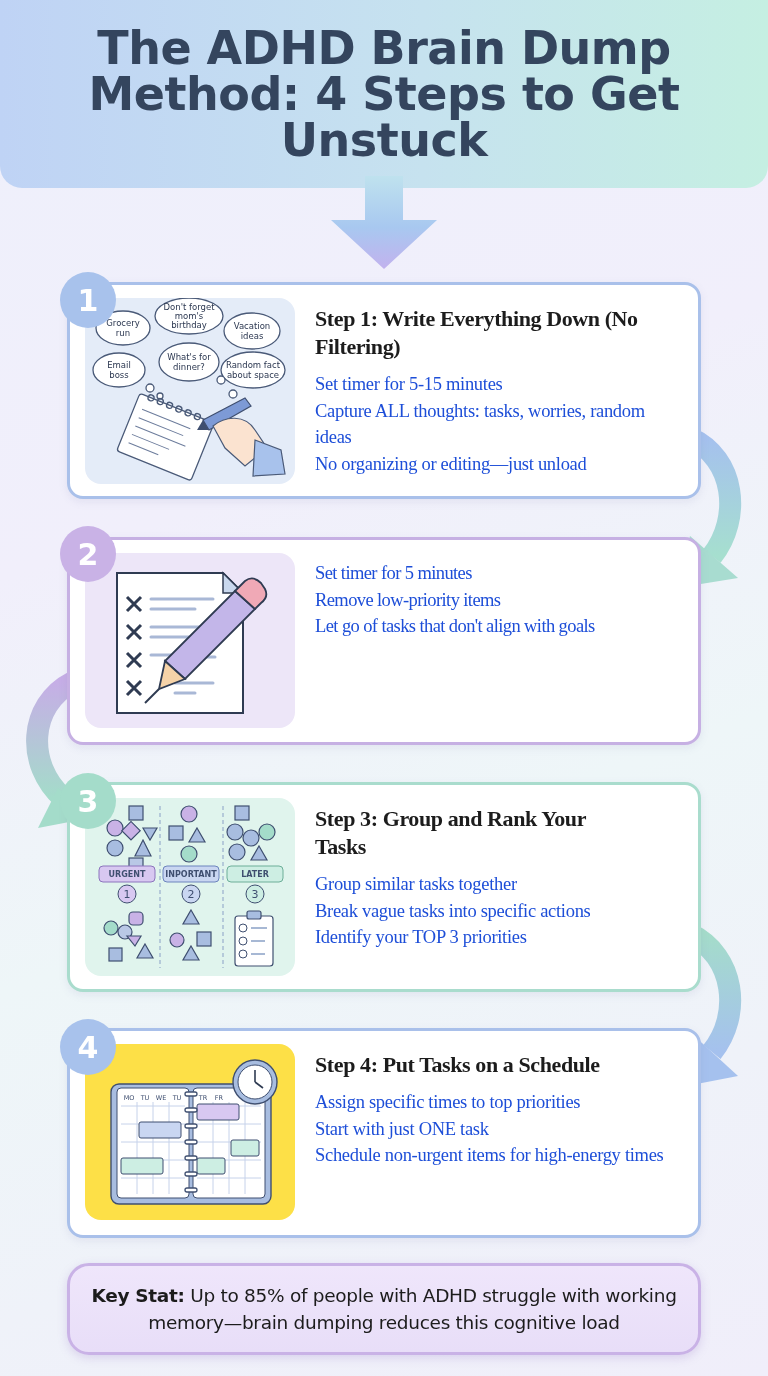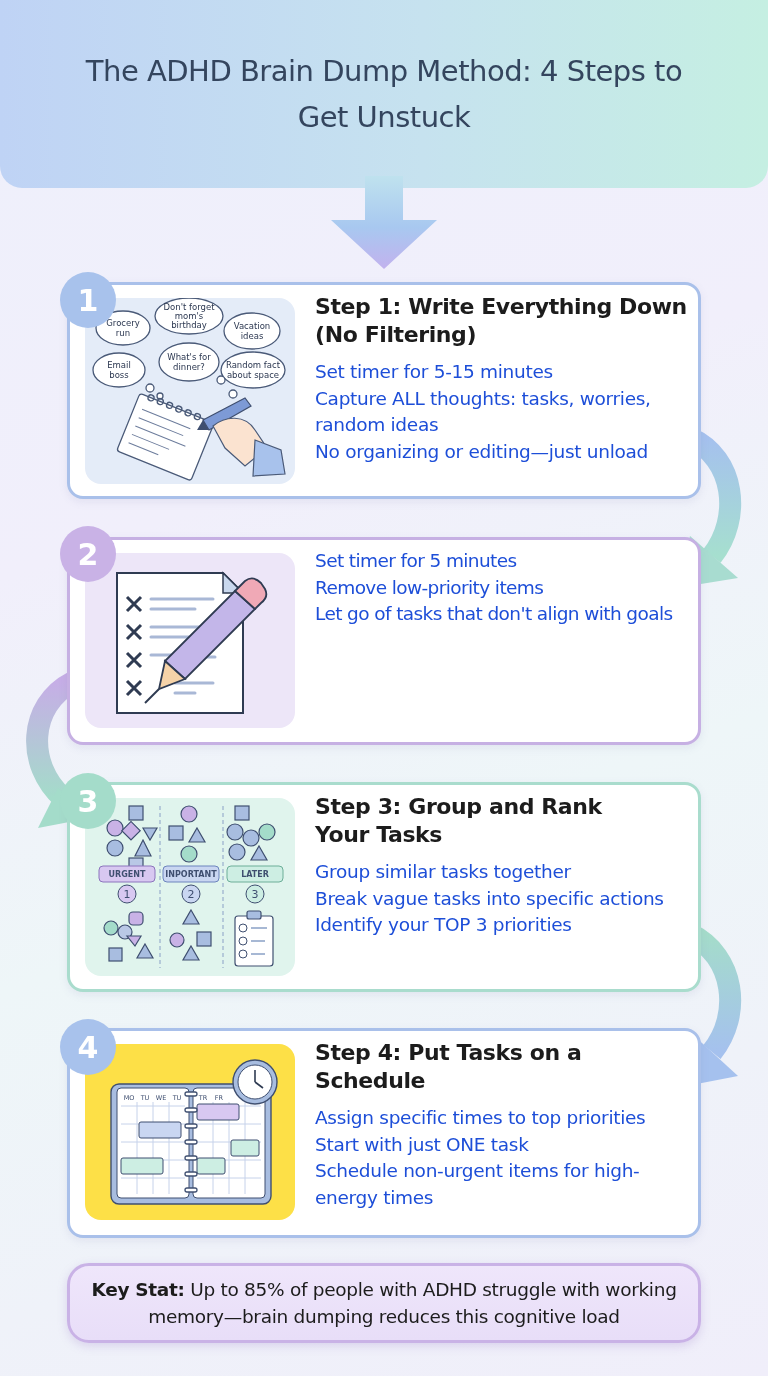--- a/index.html
+++ b/index.html
@@ -11,21 +11,21 @@
     color: #1a1a1a;
   }
   .header {
     position: absolute; left: 0; top: 0; width: 768px; height: 188px;
     border-radius: 0 0 22px 22px;
     background: linear-gradient(90deg, #bfd3f5 0%, #c6e2ef 55%, #c5efe2 100%);
     display: flex; align-items: center; justify-content: center; text-align: center;
   }
   .header h1 {
     font-family: "DejaVu Sans", sans-serif;
-    font-size: 29px; line-height: 46px; font-weight: normal;
+    font-size: 46px; line-height: 46px; font-weight: bold;
     color: #34455e; letter-spacing: -0.5px; width: 640px;
   }
   .down-arrow { position: absolute; left: 330px; top: 176px; width: 108px; height: 94px; }
 
   .card {
     position: absolute; left: 67px; width: 634px;
     background: #ffffff; border-radius: 16px; border: 3px solid;
     box-shadow: 0 3px 8px rgba(120,120,170,0.12);
   }
   .card.c1 { top: 282px; height: 217px; border-color: #a9c0ea; }
@@ -36,41 +36,41 @@
   .illus {
     position: absolute; left: 15px; top: 13px; width: 210px; height: 185px;
     border-radius: 16px; overflow: hidden;
   }
   .c1 .illus { background: #e4ecf8; height: 186px; }
   .c2 .illus { background: #ede6f8; height: 175px; }
   .c3 .illus { background: #e0f4ed; height: 178px; }
   .c4 .illus { background: #fde047; height: 176px; }
   .illus svg { width: 100%; height: 100%; display: block; }
 
-  .text { position: absolute; left: 245px; top: 8px; right: 0px; }
+  .text { position: absolute; left: 245px; top: 20px; right: 0px; font-family: Liberation Serif, serif; }
   .step-title {
     font-size: 22px; line-height: 28px; font-weight: bold; color: #1c1c1c;
     letter-spacing: -0.4px; margin-bottom: 10px; width: 380px;
   }
   .bullet { font-size: 18.5px; line-height: 26.5px; color: #1d4ed8; letter-spacing: -0.3px; }
   .c2 .bullet { letter-spacing: -0.6px; white-space: nowrap; }
 
   .badge {
     position: absolute; width: 56px; height: 56px; border-radius: 50%;
     color: #fff; font-size: 30px; font-weight: bold; display: flex; align-items: center; justify-content: center;
   }
   .badge.b1 { left: 60px; top: 272px; background: #a8c2ec; }
   .badge.b2 { left: 60px; top: 526px; background: #c9b2e6; }
   .badge.b3 { left: 60px; top: 773px; background: #a4dcca; }
   .badge.b4 { left: 60px; top: 1019px; background: #a8c2ec; }
 
   .curve { position: absolute; }
 
   .stat {
-    position: absolute; left: 67px; top: 1263px; width: 634px; height: 80px;
+    position: absolute; left: 67px; top: 1263px; width: 634px; height: 92px;
     border-radius: 22px; border: 3px solid #c9b2e6;
     background: linear-gradient(180deg, #efe6fb, #e8def8);
     box-shadow: 0 3px 10px rgba(150,120,200,0.25);
     display: flex; align-items: center; justify-content: center; text-align: center;
     font-size: 18.5px; line-height: 27px; color: #1c1c1c; padding: 0 12px; letter-spacing: -0.3px;
   }
   .stat b { font-weight: bold; }
 </style>
 </head>
 <body>

